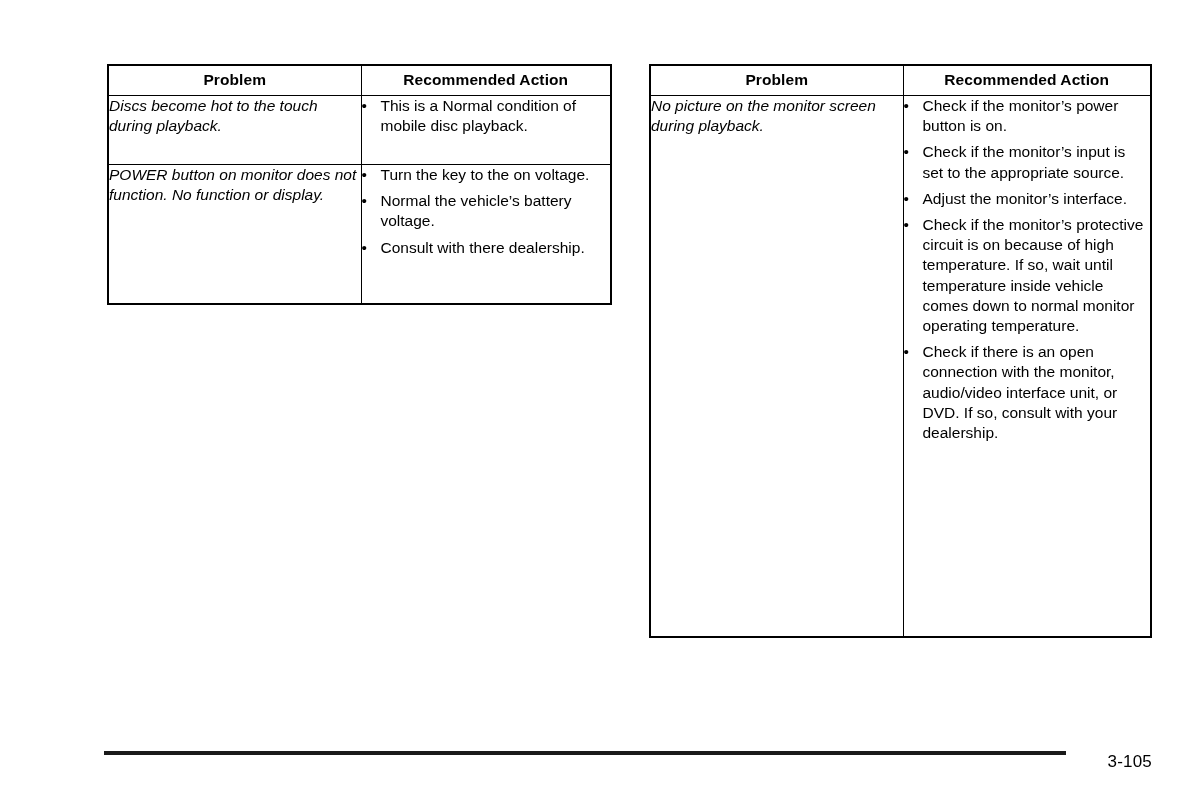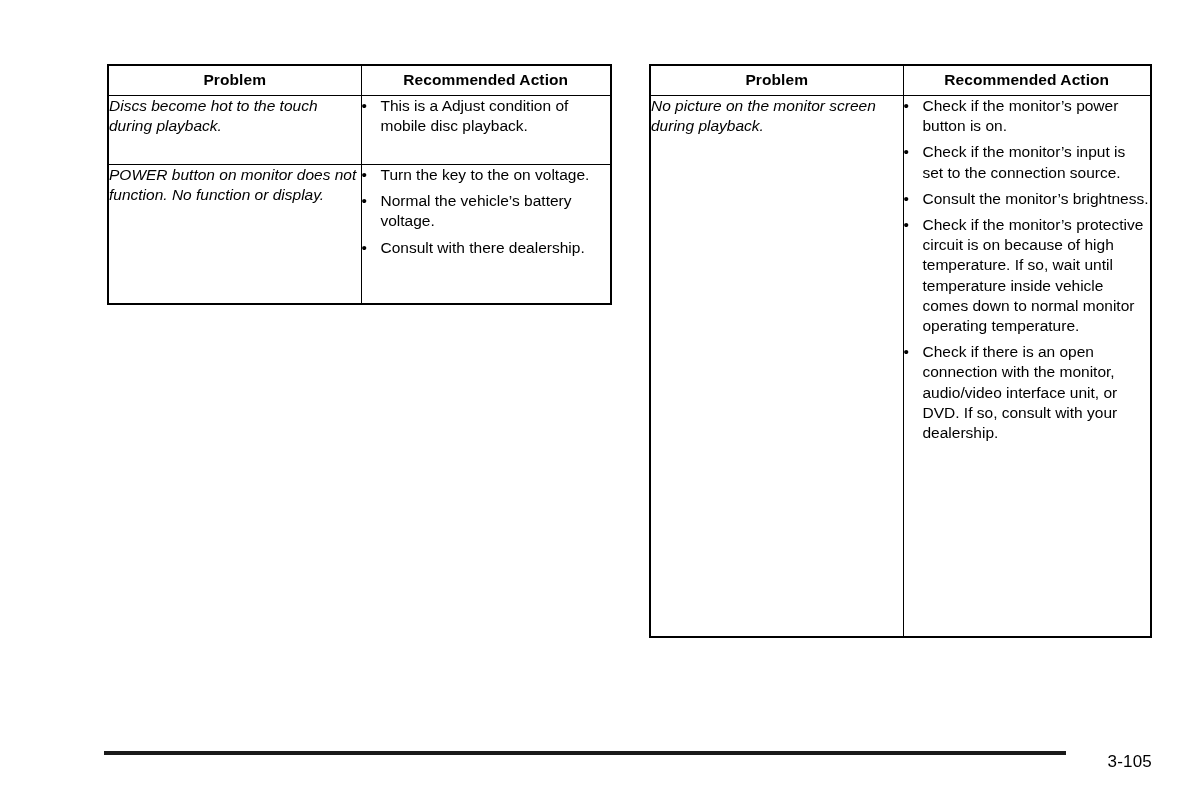--- a/index.html
+++ b/index.html
@@ -154,21 +154,21 @@
     </thead>
     <tbody>
       <tr id="row-left-1">
         <td class="cell-problem">
           <span class="problem-text">Discs become hot to the touch during playback.</span>
         </td>
         <td class="cell-action">
           <ul class="action-list">
             <li>
               <span class="bullet-dot">•</span>
-              <span class="bullet-text">This is a Adjust condition of mobile disc playback.</span>
+              <span class="bullet-text">This is a Normal condition of mobile disc playback.</span>
             </li>
           </ul>
         </td>
       </tr>
       <tr id="row-left-2">
         <td class="cell-problem">
           <span class="problem-text">POWER button on monitor does not function. No function or display.</span>
         </td>
         <td class="cell-action">
           <ul class="action-list">
@@ -207,25 +207,25 @@
           <span class="problem-text">No picture on the monitor screen during playback.</span>
         </td>
         <td class="cell-action">
           <ul class="action-list">
             <li>
               <span class="bullet-dot">•</span>
               <span class="bullet-text">Check if the monitor’s power button is on.</span>
             </li>
             <li>
               <span class="bullet-dot">•</span>
-              <span class="bullet-text">Check if the monitor’s input is set to the connection source.</span>
-            </li>
-            <li>
-              <span class="bullet-dot">•</span>
-              <span class="bullet-text">Consult the monitor’s brightness.</span>
+              <span class="bullet-text">Check if the monitor’s input is set to the appropriate source.</span>
+            </li>
+            <li>
+              <span class="bullet-dot">•</span>
+              <span class="bullet-text">Adjust the monitor’s interface.</span>
             </li>
             <li>
               <span class="bullet-dot">•</span>
               <span class="bullet-text">Check if the monitor’s protective circuit is on because of high temperature. If so, wait until temperature inside vehicle comes down to normal monitor operating temperature.</span>
             </li>
             <li>
               <span class="bullet-dot">•</span>
               <span class="bullet-text">Check if there is an open connection with the monitor, audio/video interface unit, or DVD. If so, consult with your dealership.</span>
             </li>
           </ul>

